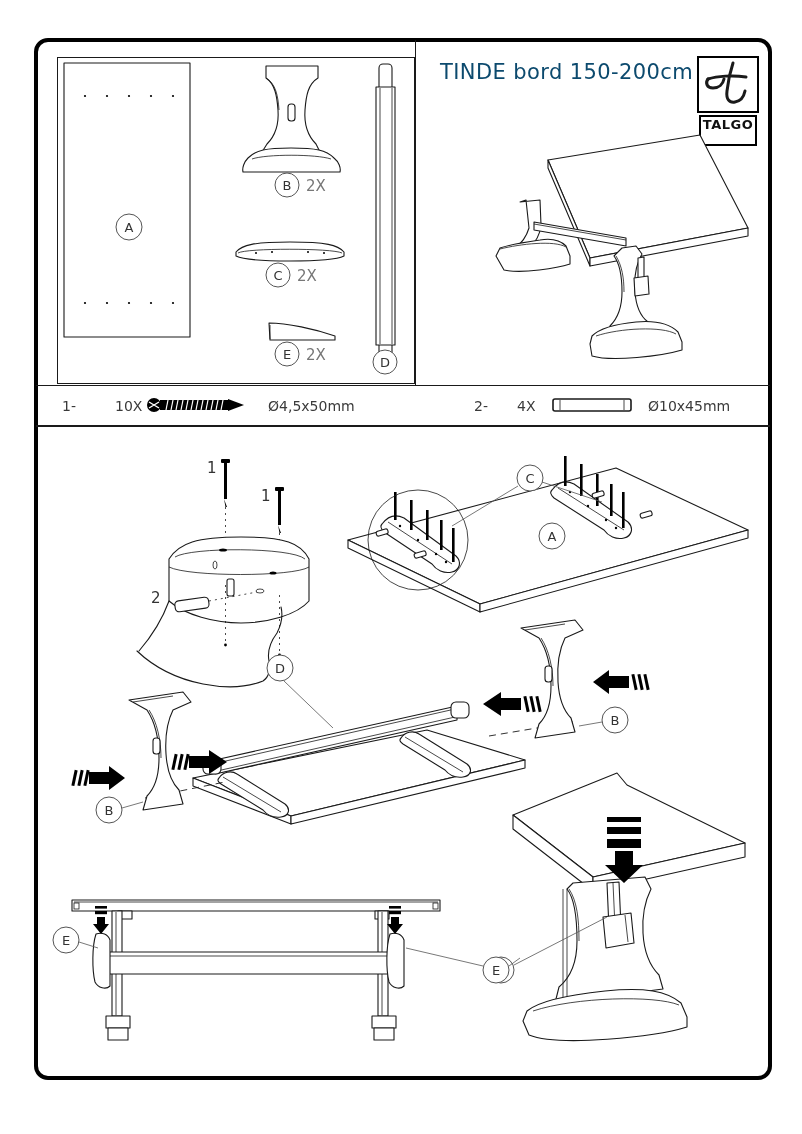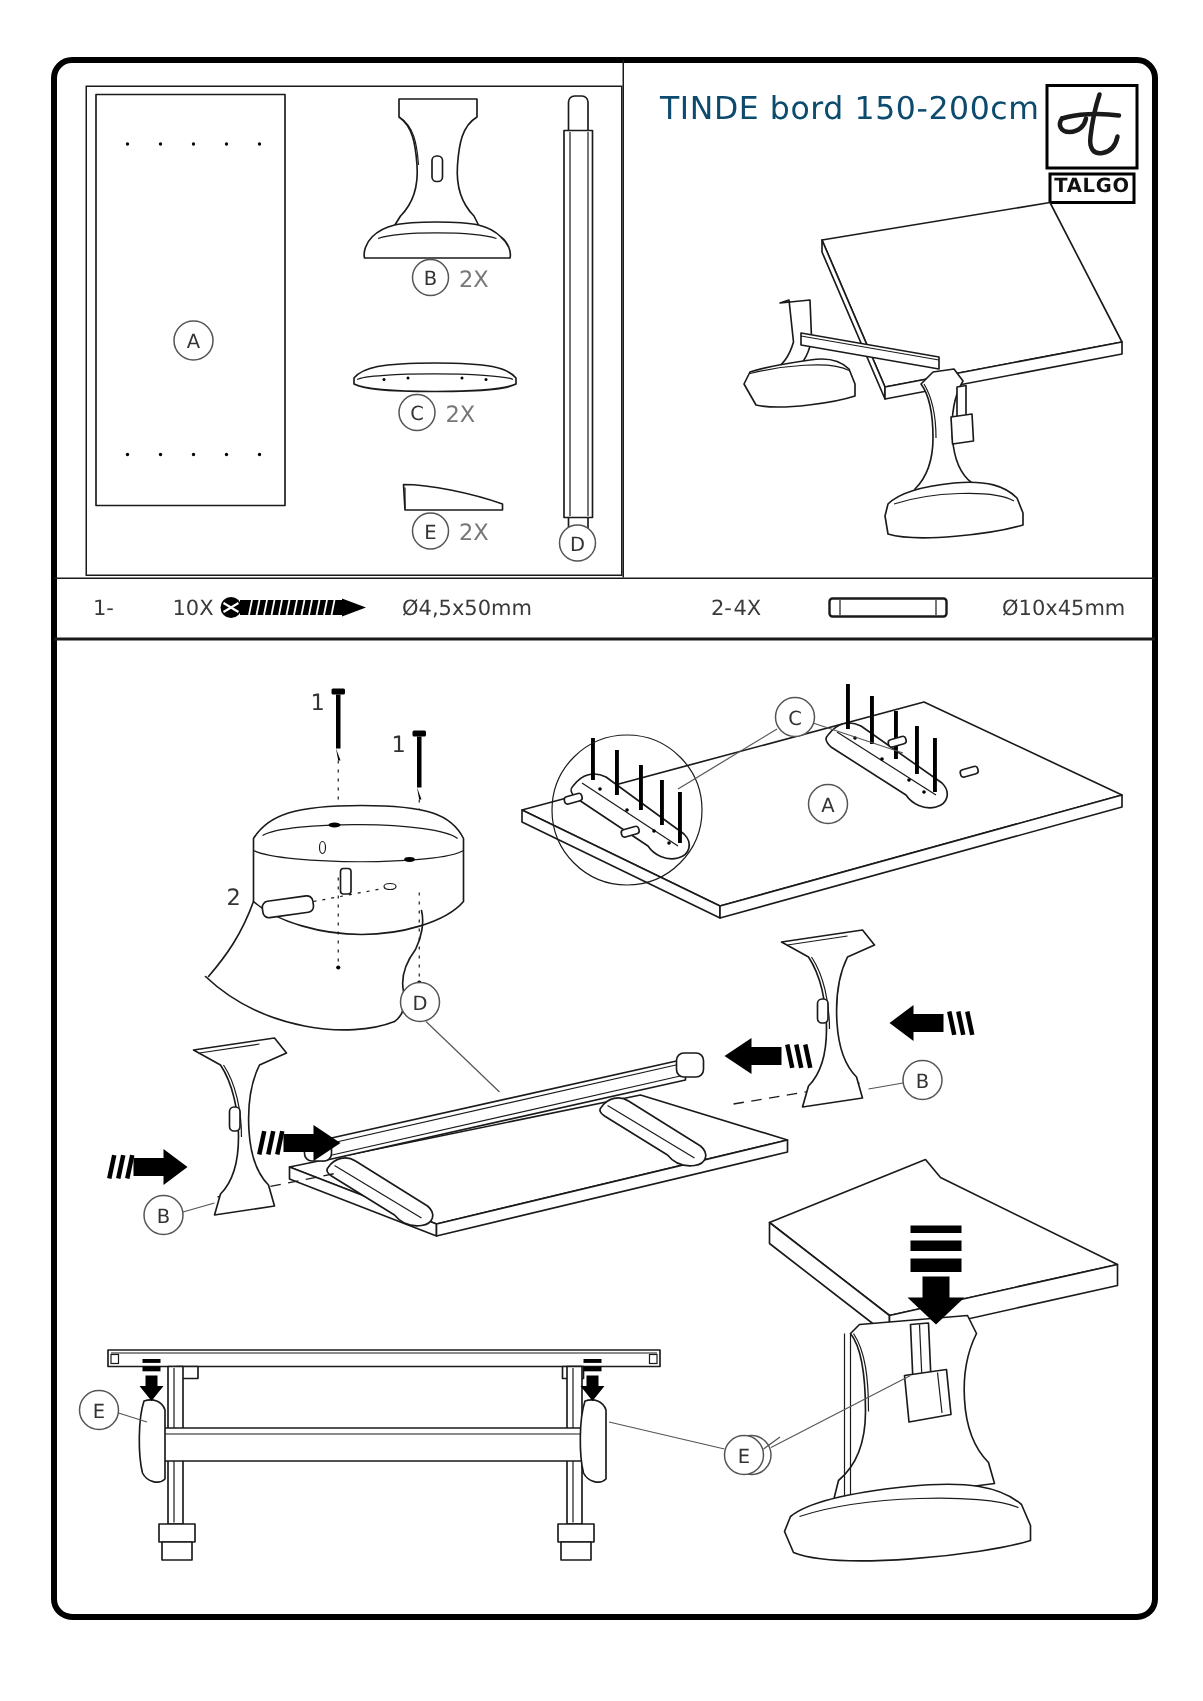--- a/index.html
+++ b/index.html
@@ -16,21 +16,21 @@
 
   .hline{position:absolute;background:#1a1a1a;height:1px;}
   .vline{position:absolute;background:#1a1a1a;width:1px;}
 
   .title{position:absolute;left:440px;top:60px;font-size:21px;letter-spacing:.4px;
          font-family:"DejaVu Sans",sans-serif;color:#0c4a6e;white-space:nowrap;}
 
   
   .logo{position:absolute;left:697px;top:56px;width:62px;height:80px;}
   .logo-box{position:absolute;left:0;top:0;width:62px;height:57px;border:2px solid #000;box-sizing:border-box;background:#fff;}
-  .logo-word{position:absolute;left:2px;top:59px;width:58px;height:21px;border:2px solid #000;box-sizing:border-box;
+  .logo-word{position:absolute;left:2px;top:59px;width:58px;height:31px;border:2px solid #000;box-sizing:border-box;
              background:#fff;text-align:center;font-size:13px;font-weight:bold;line-height:15px;letter-spacing:.5px;
              font-family:"DejaVu Sans",sans-serif;}
 
   
   .hw{position:absolute;font-size:14px;color:#3a3a3a;font-family:"DejaVu Sans",sans-serif;white-space:nowrap;}
 
   svg{display:block;overflow:visible;}
   .ln{fill:none;stroke:#1a1a1a;stroke-width:1.1;stroke-linejoin:round;stroke-linecap:round;}
   .ln-t{fill:none;stroke:#1a1a1a;stroke-width:.8;}
   .fillw{fill:#ffffff;stroke:#1a1a1a;stroke-width:1.1;stroke-linejoin:round;}
@@ -201,29 +201,29 @@
         <path d="M67 4 L65 14"></path>
           <path d="M72 4 L70 14"></path>
           <path d="M77 4 L75 14"></path>
       </g>
       <path class="blk" d="M82 3 L98 9 L82 15 Z"></path>
     </svg>
   </div>
   <div class="hw" style="left:268px;top:398px;">Ø4,5x50mm</div>
 
   <div class="hw" style="left:474px;top:398px;">2-</div>
-  <div class="hw" style="left:489px;top:398px;">4X</div>
+  <div class="hw" style="left:517px;top:398px;">4X</div>
   <div style="position:absolute;left:551px;top:396px;">
     <svg width="84" height="18" viewBox="0 0 84 18">
       <rect class="fillw" style="stroke-width:1.6" x="2" y="3" width="78" height="12" rx="2"></rect>
       <path class="ln-t" d="M9 4 L9 14"></path>
       <path class="ln-t" d="M73 4 L73 14"></path>
     </svg>
   </div>
-  <div class="hw" style="left:648px;top:398px;margin-left:20px;">Ø10x45mm</div>
+  <div class="hw" style="left:648px;top:398px;">Ø10x45mm</div>
 
   <div style="position:absolute;left:145px;top:455px;">
     <svg width="210" height="235" viewBox="0 0 210 235">
 
       <g>
         <rect class="blk" x="76" y="4" width="9" height="4" rx="1"></rect>
         <rect class="blk" x="79" y="8" width="3" height="36"></rect>
         <path class="blk" d="M79 44 L82 52 L80.5 52 Z"></path>
         <text x="62" y="18" class="qty" style="font-size:15px;fill:#333">1</text>
         <path class="dot" d="M80.5 52 L80.5 118"></path>

